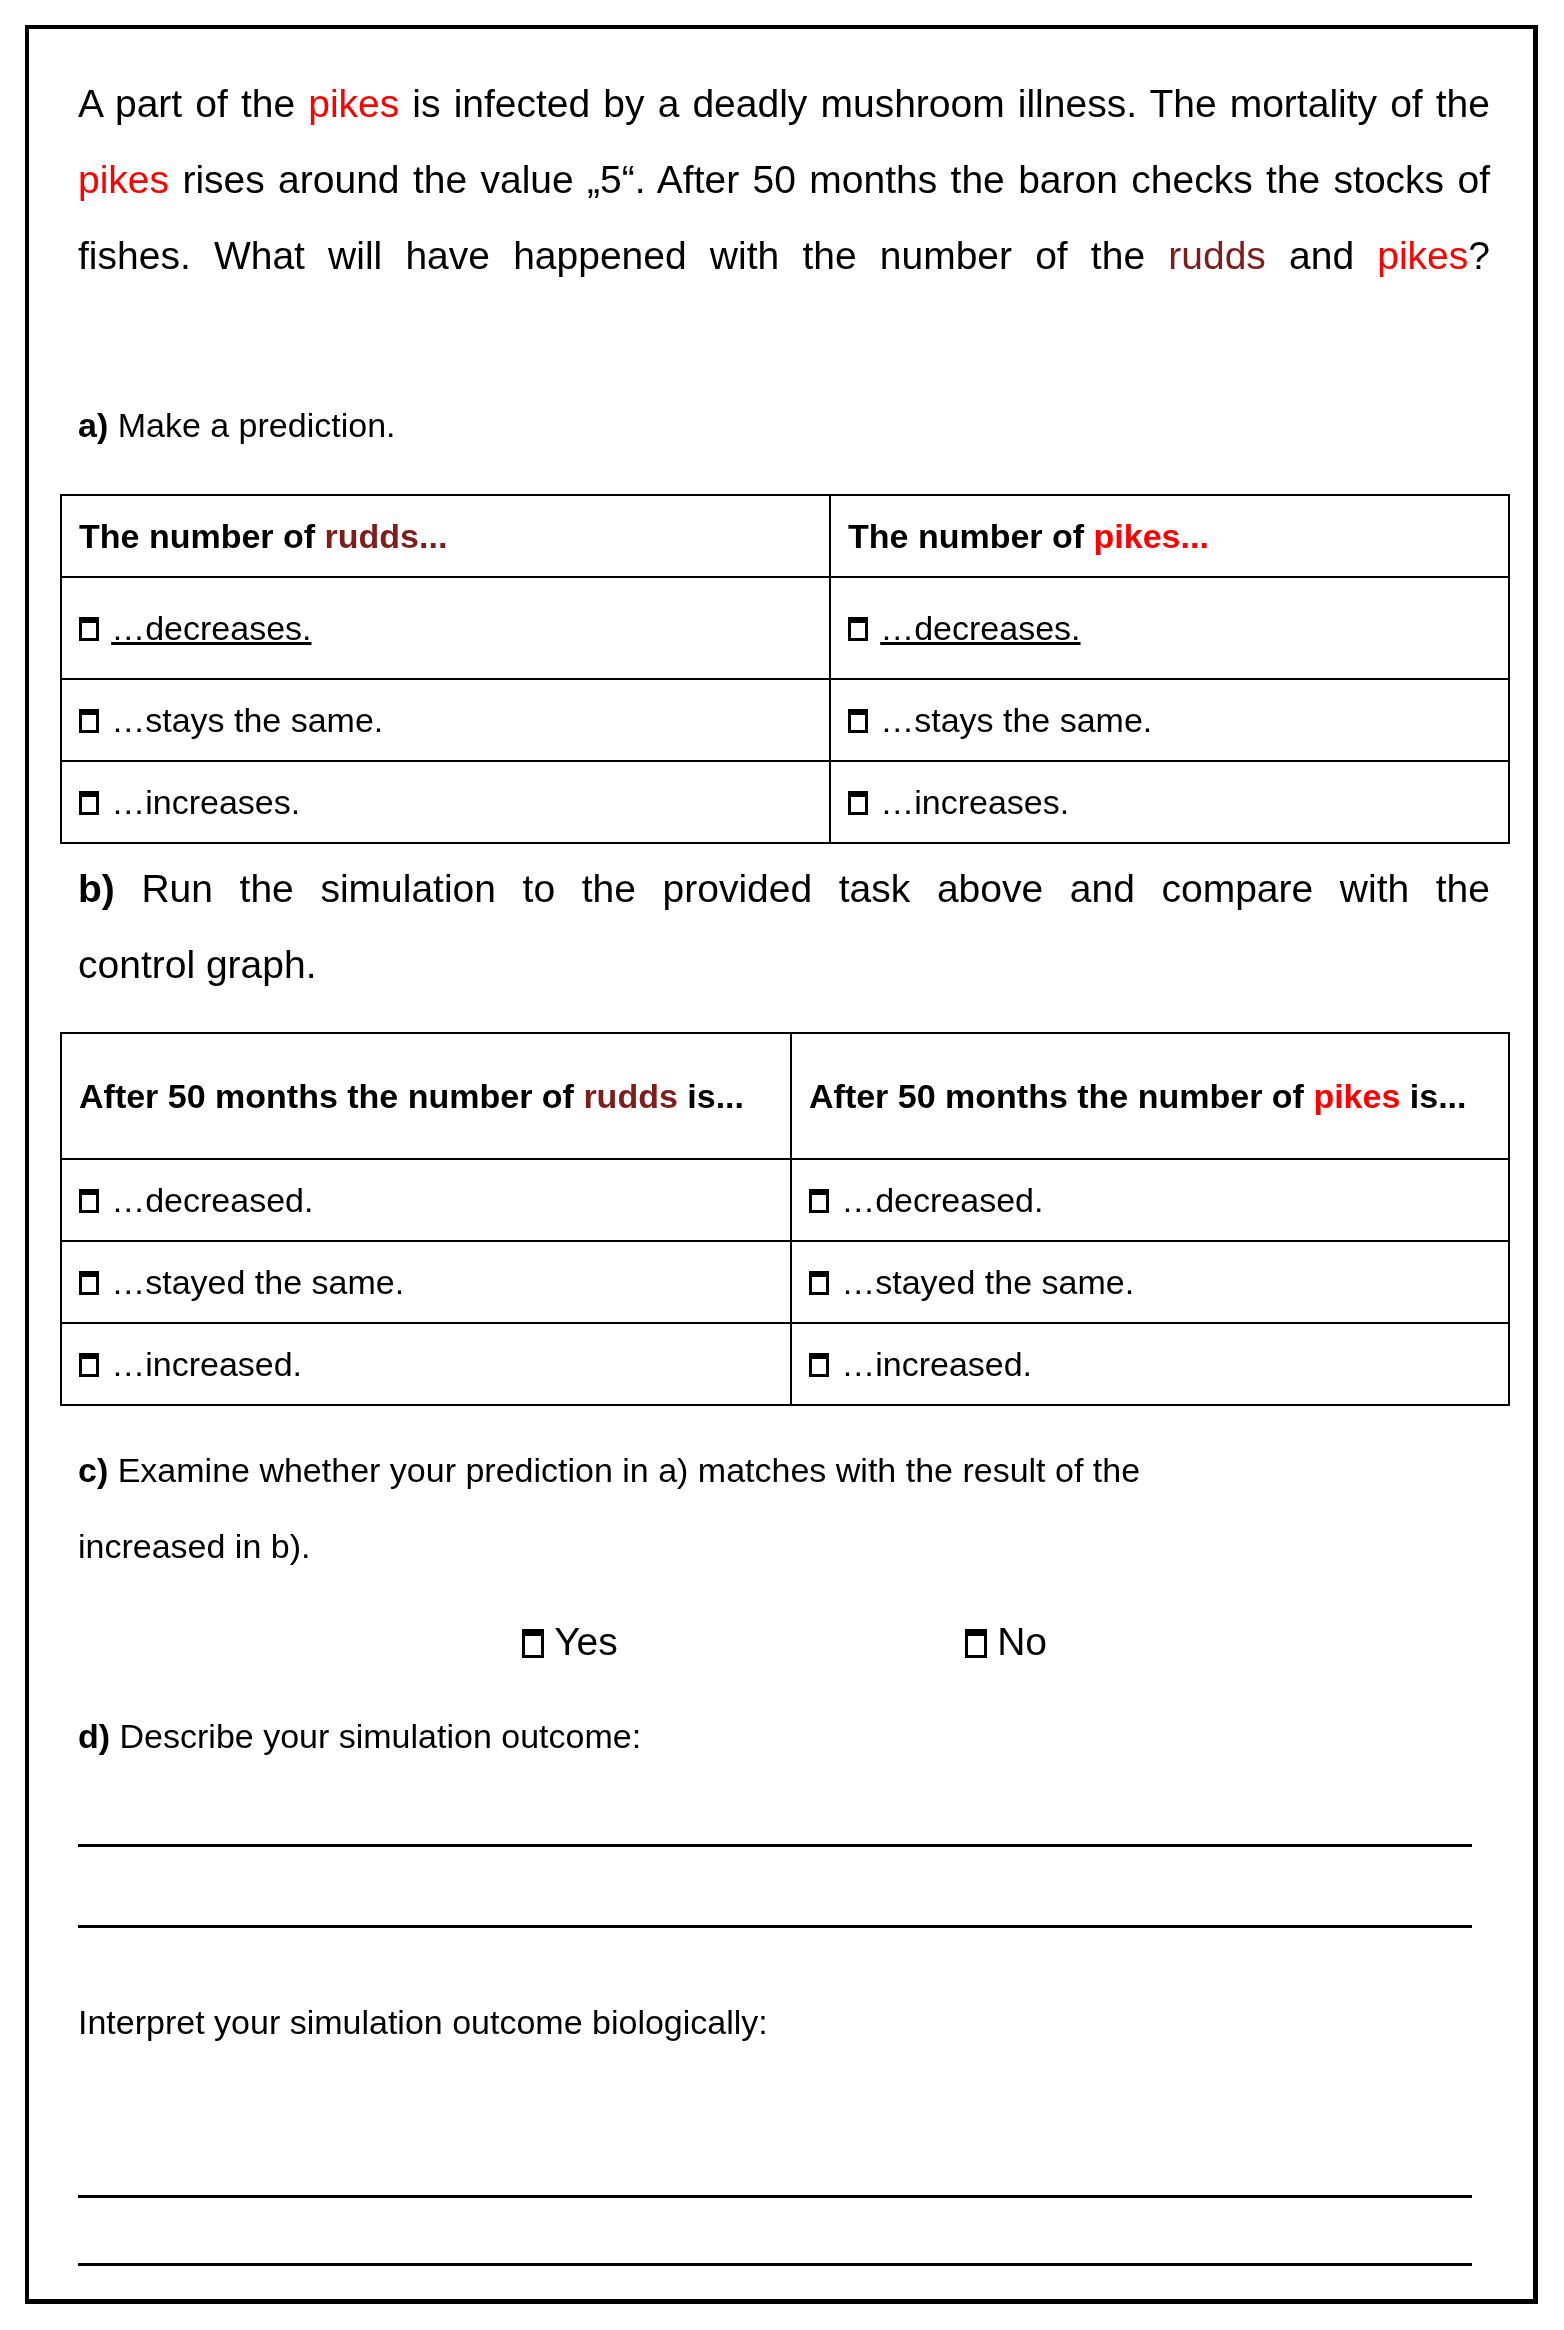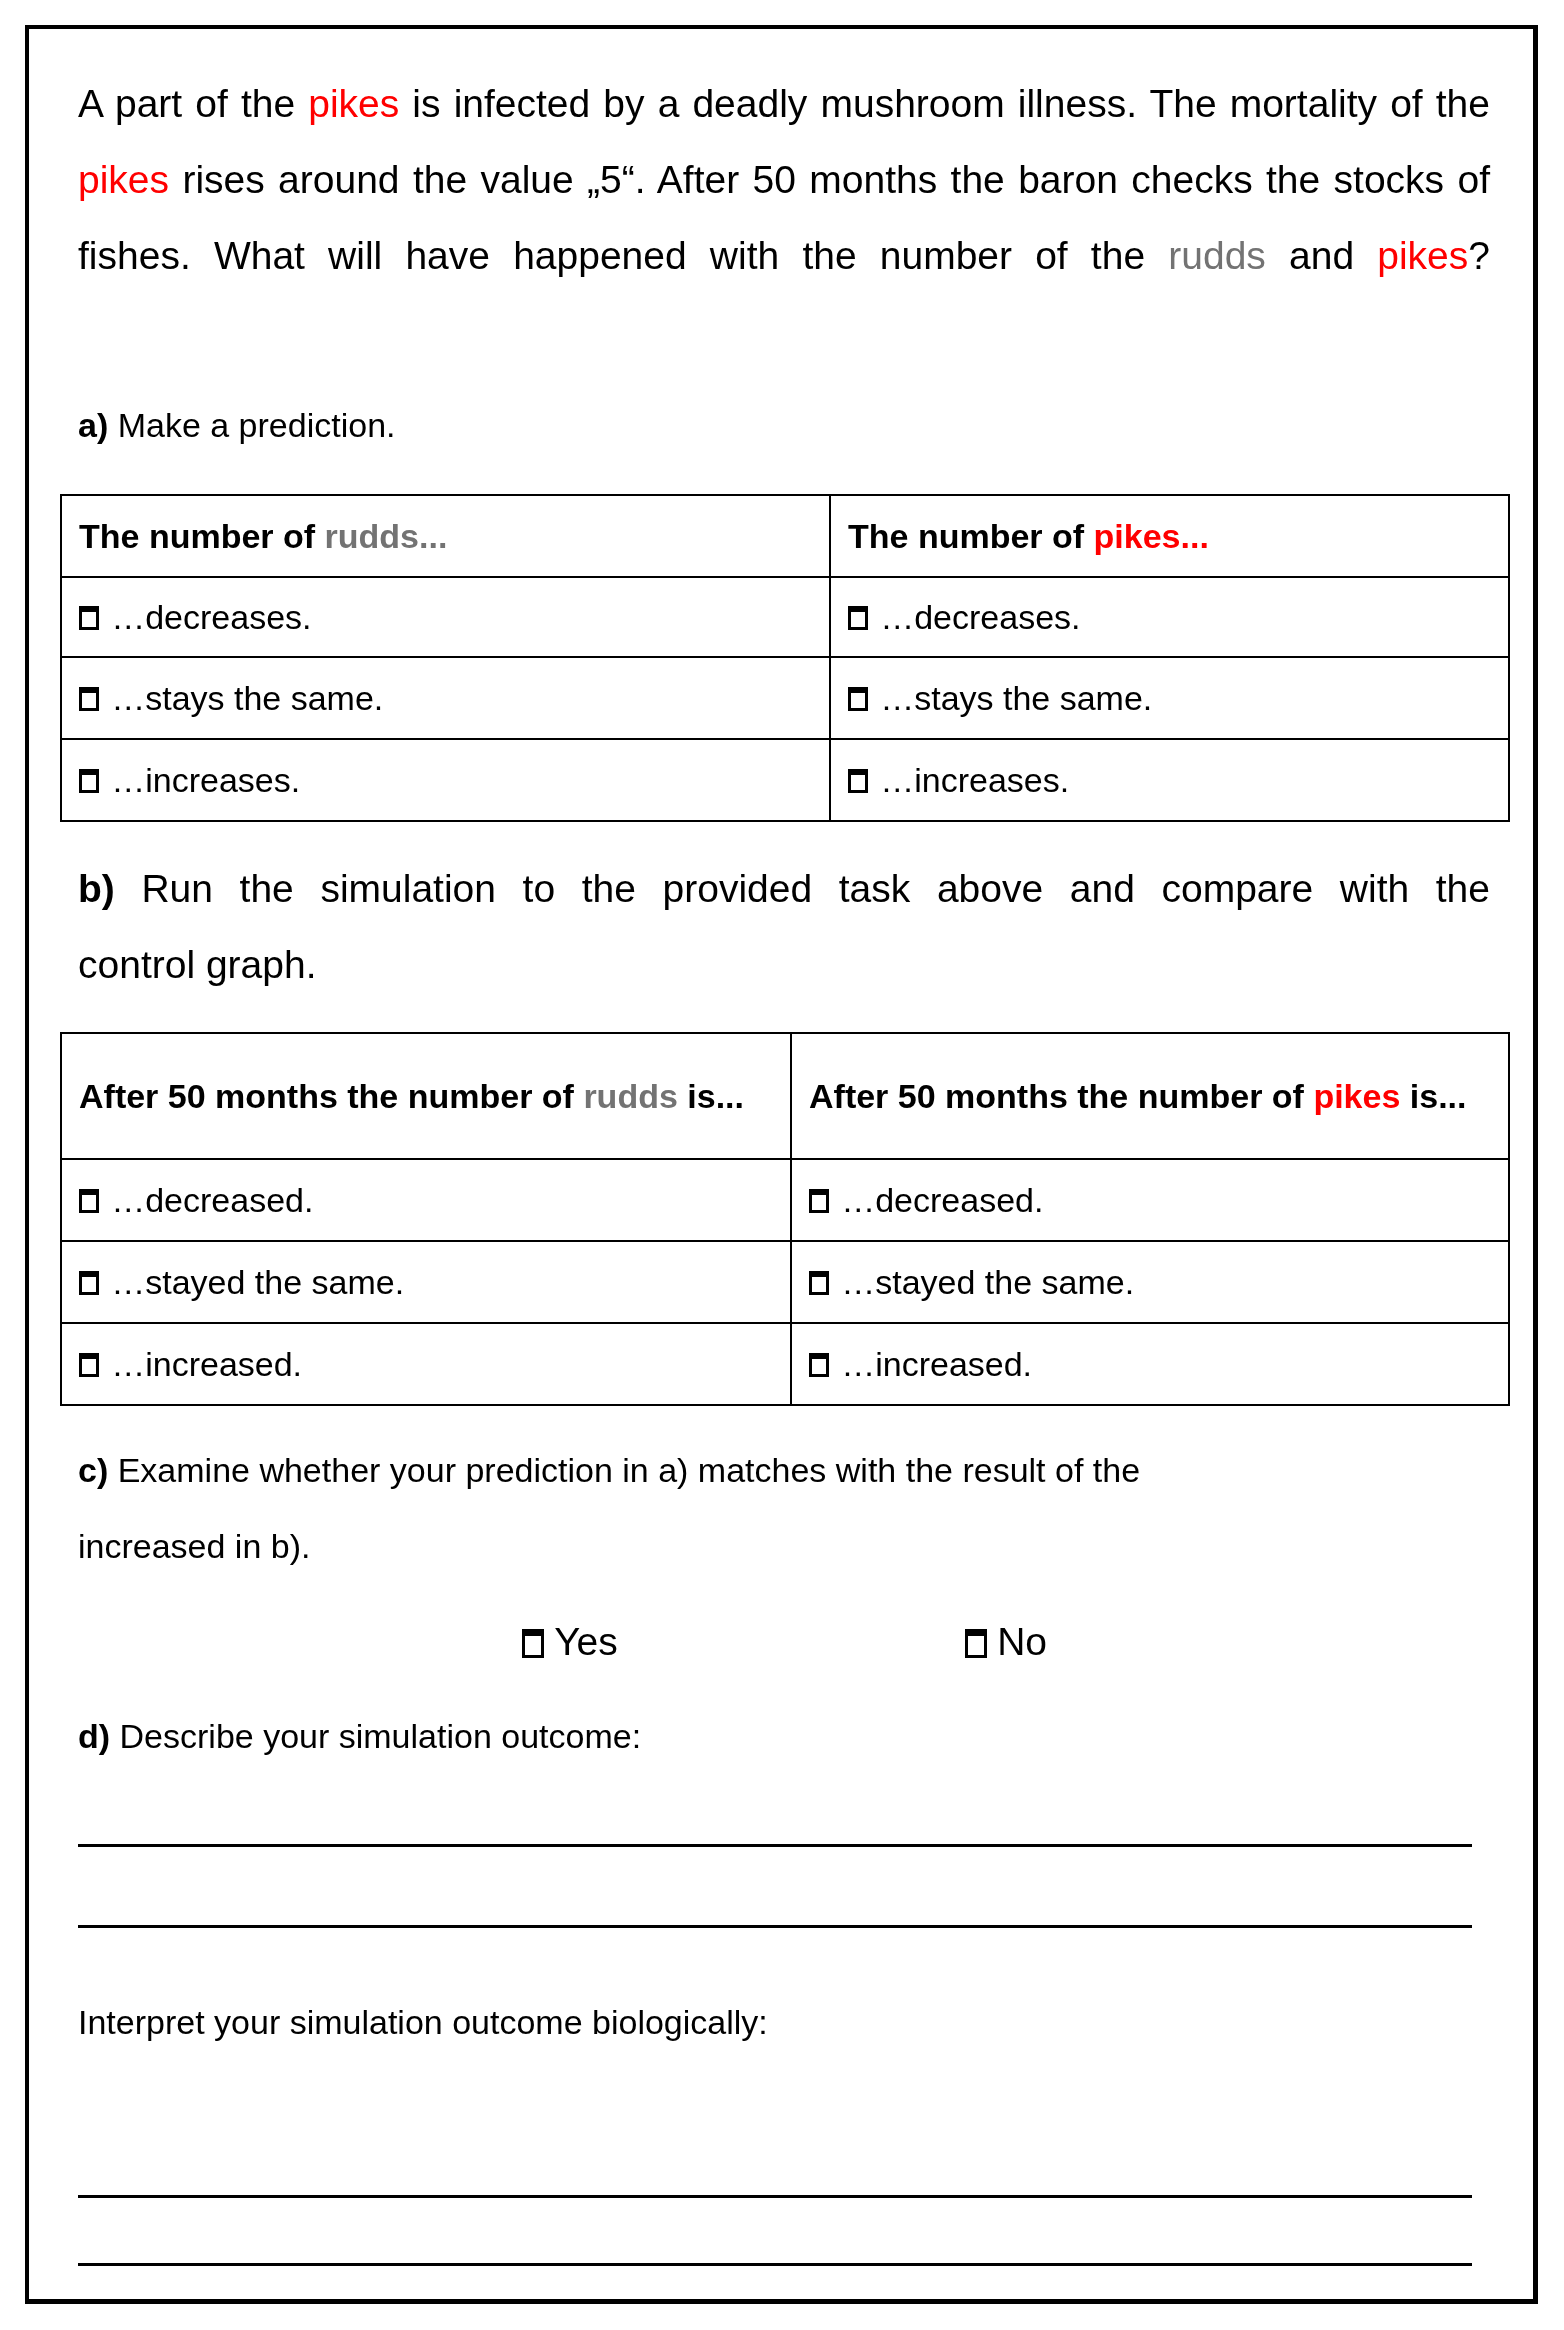--- a/index.html
+++ b/index.html
@@ -1,21 +1,21 @@
 <!DOCTYPE html>
 <html style="font-size:11.2px"><head>
 <meta charset="utf-8">
 <style>
   html, body { margin: 0; padding: 0; background: #ffffff; }
   body { width: 1564px; height: 2330px; position: relative; font-family: "Liberation Sans", sans-serif; color: #000; }
   .frame { position: absolute; left: 25px; top: 25px; width: 1513px; height: 2279px; border: 4.2px solid #000; box-sizing: border-box; border-right-width: 5.6px; border-bottom-width: 5.6px; }
   .para { position: absolute; left: 78px; width: 1412px; font-size: 39px; line-height: 76px; text-align: justify; text-align-last: justify; }
   .para .last { text-align-last: left; display: block; }
   .red { color: #ff0000; }
-  .blue { color: #737373; }
+  .blue { color: #7f1d1d; }
   .label { position: absolute; left: 78px; font-size: 34px; line-height: 76px; }
   .label b { font-weight: bold; }
   table.grid { position: absolute; border-collapse: collapse; font-size: 34px; }
   table.grid td { border: 2.1px solid #000; padding: 0 17px; vertical-align: middle; }
   table.grid td.head { font-weight: bold; }
   .box { display: inline-block; width: 19.6px; height: 24px; border: 3.5px solid #000; border-top-width: 6.3px; box-sizing: border-box; margin-right: 12.6px; vertical-align: -1.4px; }
   .yn { position: absolute; font-size: 39px; line-height: 49px; }
   .yn .box { width: 22.4px; height: 29px; border-width: 3.5px; border-top-width: 7px; margin-right: 9.8px; vertical-align: -2.8px; }
   .line { position: absolute; left: 78px; width: 1394px; height: 2.8px; background: #000; }
 </style>
@@ -31,21 +31,21 @@
 <div class="label" style="top:387px;">
   <b>a)</b><span> Make a prediction.</span>
 </div>
 
 <table class="grid" style="left:60px; top:494px; width:1450px;">
   <tbody>
       <tr style="height:82px;">
     <td class="head" style="width:733px;"><span>The number of </span><span class="blue">rudds</span><span class="blue">...</span></td>
     <td class="head"><span>The number of </span><span class="red">pikes</span><span class="red">...</span></td>
   </tr>
-  <tr style="height:80px;">
+  <tr style="height:102px;text-decoration:underline;">
     <td><span class="box"></span><span>…decreases.</span></td>
     <td><span class="box"></span><span>…decreases.</span></td>
   </tr>
   <tr style="height:82px;">
     <td><span class="box"></span><span>…stays the same.</span></td>
     <td><span class="box"></span><span>…stays the same.</span></td>
   </tr>
   <tr style="height:82px;">
     <td><span class="box"></span><span>…increases.</span></td>
     <td><span class="box"></span><span>…increases.</span></td>

